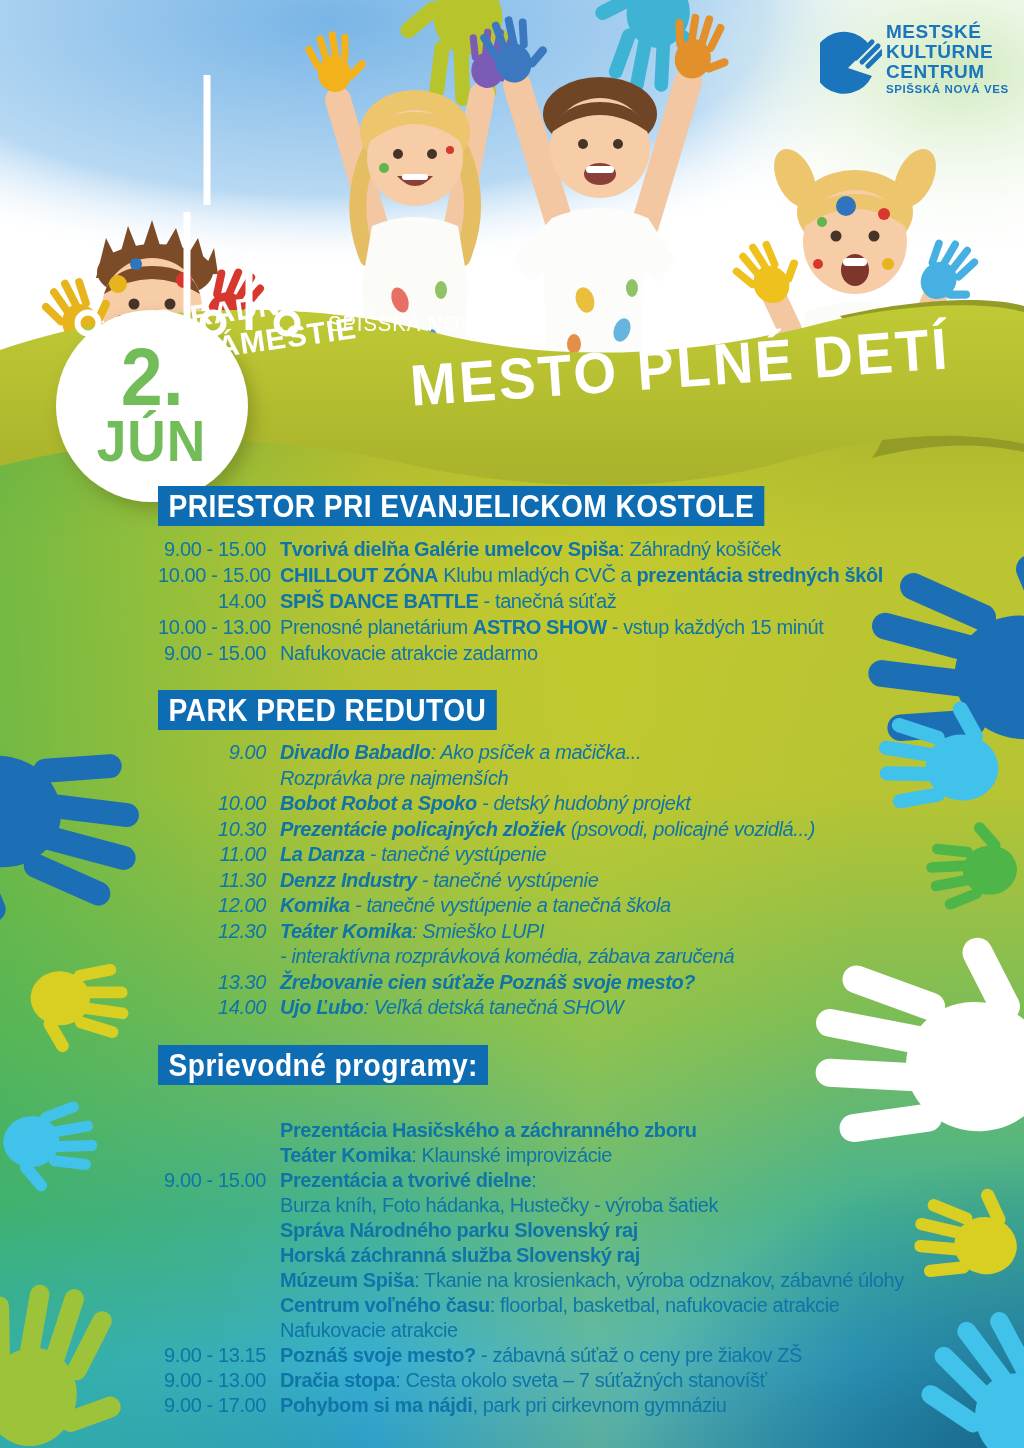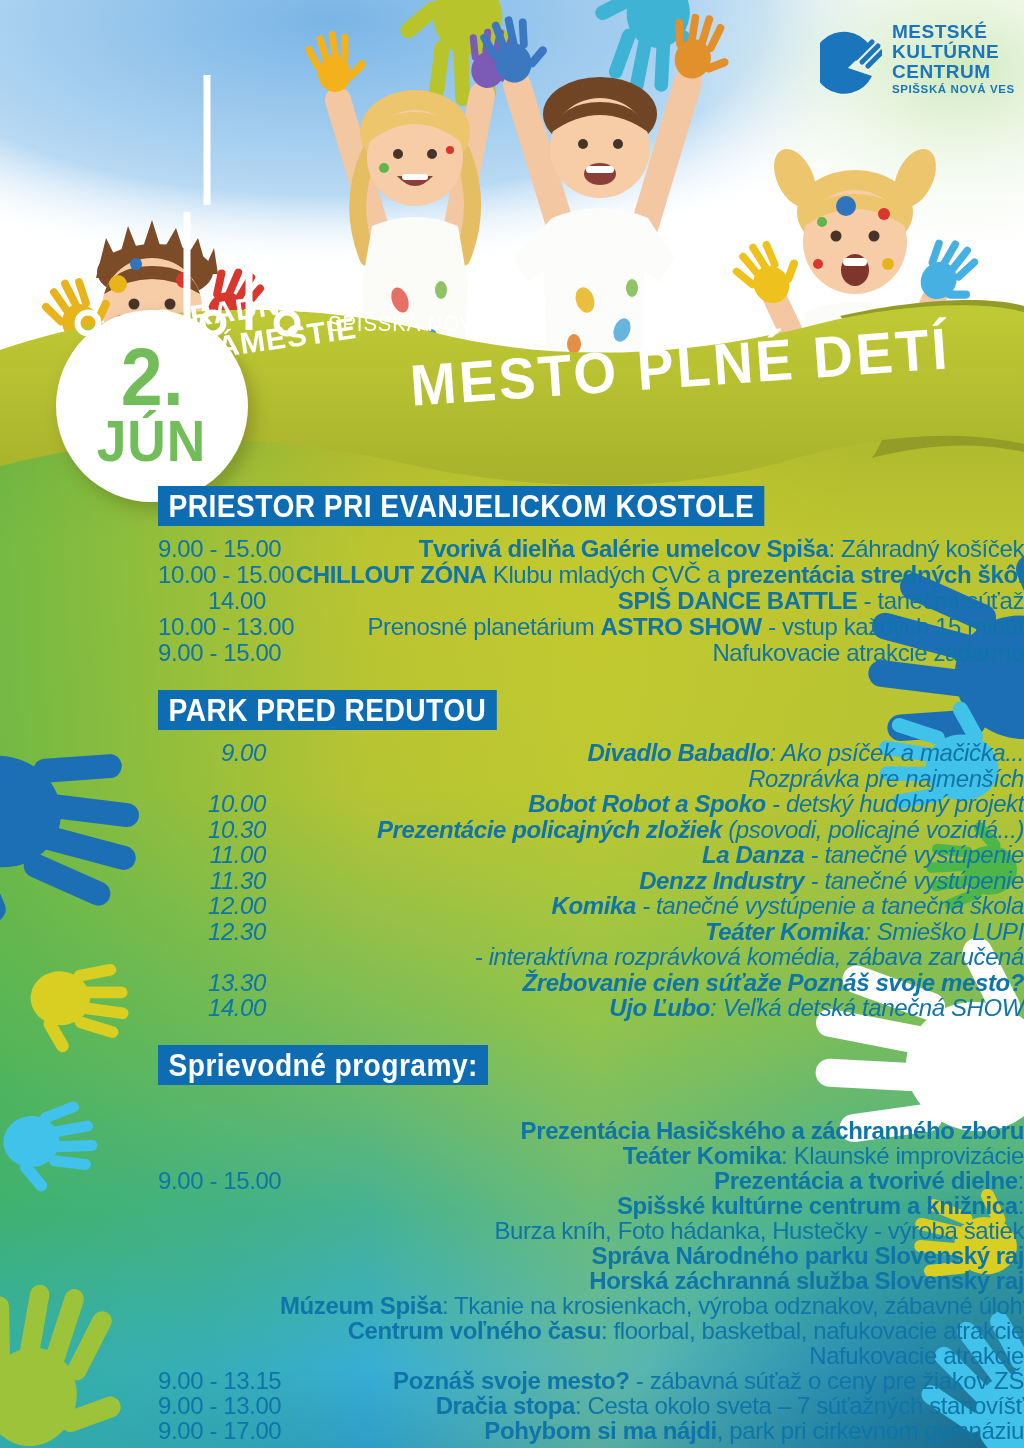--- a/index.html
+++ b/index.html
@@ -36,35 +36,35 @@
     position:absolute;left:408px;top:352px;z-index:4;color:#fff;font-weight:bold;
     font-size:58px;letter-spacing:3px;white-space:nowrap;
     transform:rotate(-4deg) scaleX(.95);transform-origin:left top;
   }
   
   .city-logo{position:absolute;left:0;top:0;z-index:6;}
   .city-logo-label{
     position:absolute;left:328px;top:311px;z-index:6;color:#fff;font-size:22px;
     letter-spacing:1px;transform:scaleX(.92);transform-origin:left top;white-space:nowrap;
   }
-  .mkc{position:absolute;left:820px;top:22px;z-index:6;display:flex;gap:10px;}
+  .mkc{position:absolute;left:820px;top:22px;z-index:6;display:flex;gap:4px;}
   .mkc-text{color:var(--logo-blue,#1b75bc);font-weight:bold;line-height:20px;font-size:19px;letter-spacing:.5px;}
   .mkc-text .small{font-size:11.5px;letter-spacing:.6px;line-height:15px;}
   
   .schedule{position:absolute;left:158px;top:486px;width:866px;z-index:5;}
   .section{margin-bottom:24px;}
   .sec-header{
     display:inline-block;background:var(--header-bar,#0d6cb2);color:#fff;font-weight:bold;
     font-size:32px;line-height:40px;height:40px;padding:0 12px;letter-spacing:.5px;
     transform:scaleX(.88);transform-origin:left center;white-space:nowrap;margin-bottom:10px;
   }
   .rows{line-height:26px;}
   .section:nth-child(2) .rows{line-height:25.5px;font-style:italic;}
   .section:nth-child(3) .rows{line-height:25px;margin-top:23px;}
-  .row{display:flex;white-space:nowrap;font-size:24px;color:var(--schedule-text,#0f75a8);letter-spacing:-.4px;justify-content:space-between;}
+  .row{display:flex;white-space:nowrap;font-size:20px;color:var(--schedule-text,#0f75a8);letter-spacing:-.4px;}
   .row .time{width:108px;text-align:right;padding-right:14px;flex:none;}
   .row .desc .b{font-weight:bold;}
 </style>
 </head>
 <body>
 
 <div class="poster">
 
   <div class="colorbg">
     <svg class="bg-hands" viewBox="0 0 1024 1028" aria-hidden="true">
@@ -333,21 +333,20 @@
           <div class="row">
             <div class="time"></div>
             <div class="desc"><span class="b">Teáter Komika</span><span>: Klaunské improvizácie</span></div>
           </div>
           <div class="row">
             <div class="time">9.00 - 15.00</div>
             <div class="desc"><span class="b">Prezentácia a tvorivé dielne</span><span>:</span></div>
           </div>
           <div class="row">
             <div class="time"></div>
-            <div class="desc"><span class="b">Spišské kultúrne centrum a knižnica</span><span>:</span></div>
           </div>
           <div class="row">
             <div class="time"></div>
             <div class="desc"><span>Burza kníh, Foto hádanka, Hustečky - výroba šatiek</span></div>
           </div>
           <div class="row">
             <div class="time"></div>
             <div class="desc"><span class="b">Správa Národného parku Slovenský raj</span></div>
           </div>
           <div class="row">

